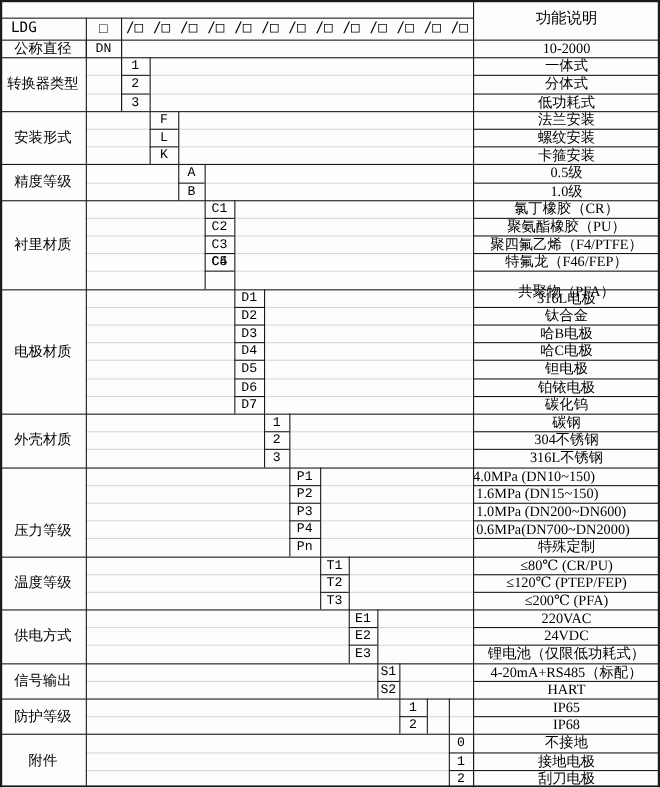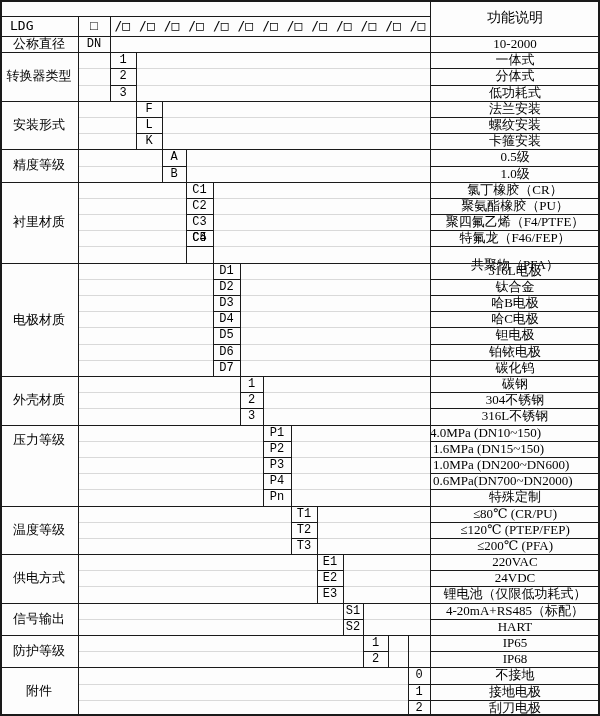--- a/index.html
+++ b/index.html
@@ -214,21 +214,21 @@
       <div class="ln faint" style="left: 78px; top: 456.952px; width: 185px; height: 1px;"></div>
       <div class="ln faint" style="left: 291px; top: 456.952px; width: 139px; height: 1px;"></div>
       <div class="ln" style="left: 263px; top: 473.143px; width: 28px; height: 1px;"></div>
       <div class="ln" style="left: 430px; top: 473.143px; width: 170px; height: 1px;"></div>
       <div class="ln faint" style="left: 78px; top: 473.143px; width: 185px; height: 1px;"></div>
       <div class="ln faint" style="left: 291px; top: 473.143px; width: 139px; height: 1px;"></div>
       <div class="ln" style="left: 263px; top: 489.333px; width: 28px; height: 1px;"></div>
       <div class="ln" style="left: 430px; top: 489.333px; width: 170px; height: 1px;"></div>
       <div class="ln faint" style="left: 78px; top: 489.333px; width: 185px; height: 1px;"></div>
       <div class="ln faint" style="left: 291px; top: 489.333px; width: 139px; height: 1px;"></div>
-      <div class="cell" style="left: 0px; top: 400px; width: 78px; height: 80.9524px; line-height: 80.9524px;">压力等级</div>
+      <div class="cell" style="left: 0px; top: 442px; width: 78px; height: 80.9524px; line-height: 80.9524px;">压力等级</div>
       <div class="cell code" style="left: 263px; top: 424.571px; width: 28px; height: 16.1905px; line-height: 16.1905px;">P1</div>
       <div class="cell left" style="left: 428px; top: 424.571px; width: 168px; height: 16.1905px; line-height: 16.1905px;">4.0MPa (DN10~150)</div>
       <div class="cell code" style="left: 263px; top: 440.762px; width: 28px; height: 16.1905px; line-height: 16.1905px;">P2</div>
       <div class="cell left" style="left: 431px; top: 440.762px; width: 168px; height: 16.1905px; line-height: 16.1905px;">1.6MPa (DN15~150)</div>
       <div class="cell code" style="left: 263px; top: 456.952px; width: 28px; height: 16.1905px; line-height: 16.1905px;">P3</div>
       <div class="cell left" style="left: 431px; top: 456.952px; width: 168px; height: 16.1905px; line-height: 16.1905px;">1.0MPa (DN200~DN600)</div>
       <div class="cell code" style="left: 263px; top: 473.143px; width: 28px; height: 16.1905px; line-height: 16.1905px;">P4</div>
       <div class="cell left" style="left: 431px; top: 473.143px; width: 168px; height: 16.1905px; line-height: 16.1905px;">0.6MPa(DN700~DN2000)</div>
       <div class="cell code" style="left: 263px; top: 489.333px; width: 28px; height: 16.1905px; line-height: 16.1905px;">Pn</div>
       <div class="cell" style="left: 431px; top: 489.333px; width: 168px; height: 16.1905px; line-height: 16.1905px;">特殊定制</div>

